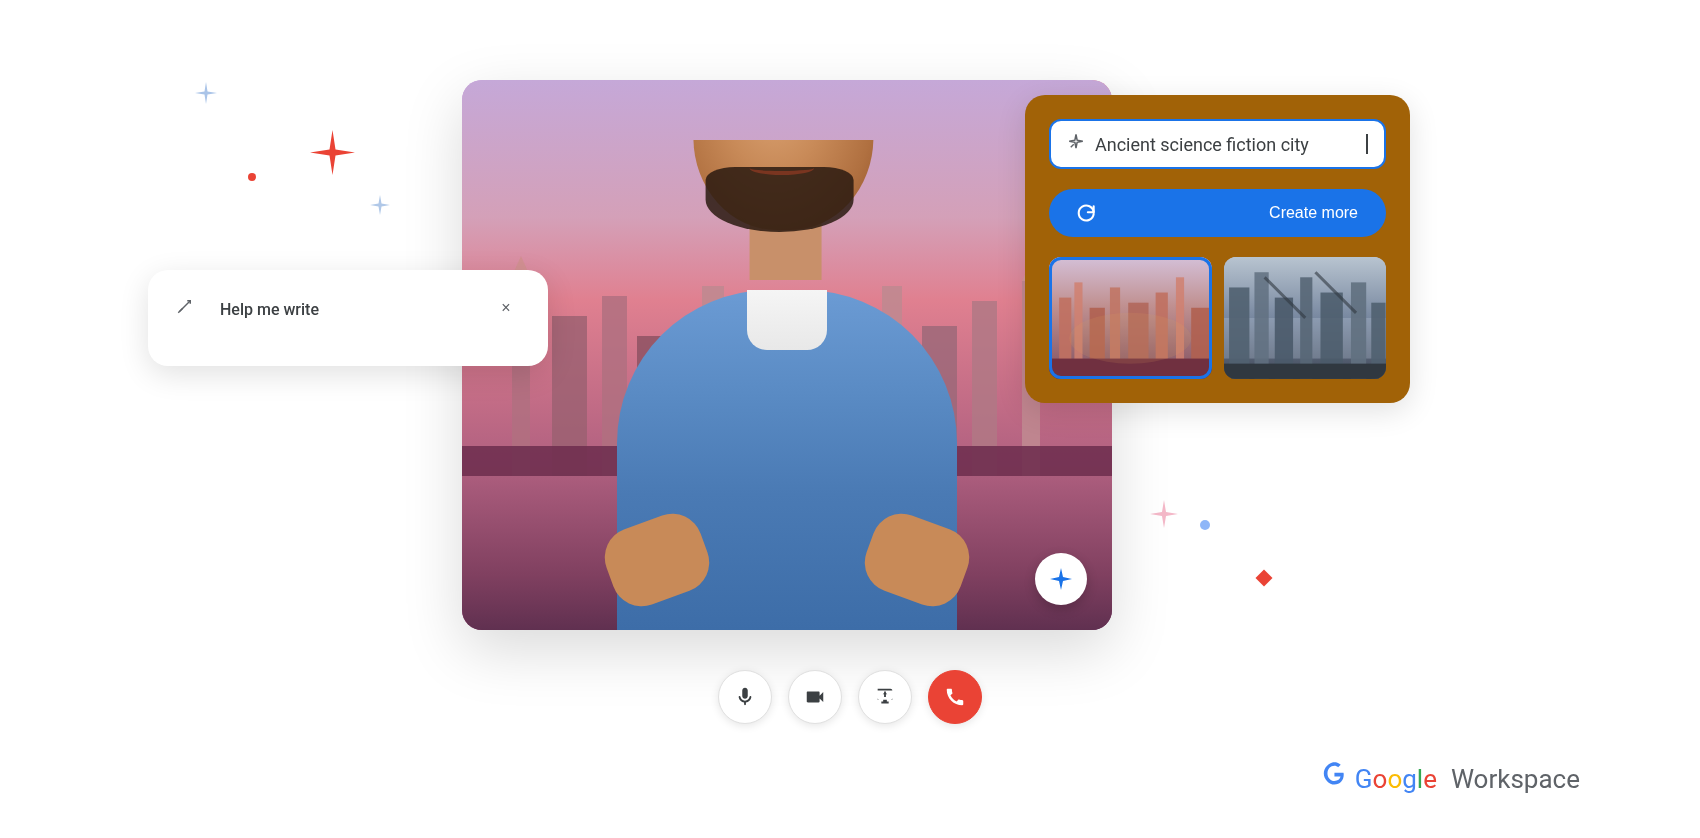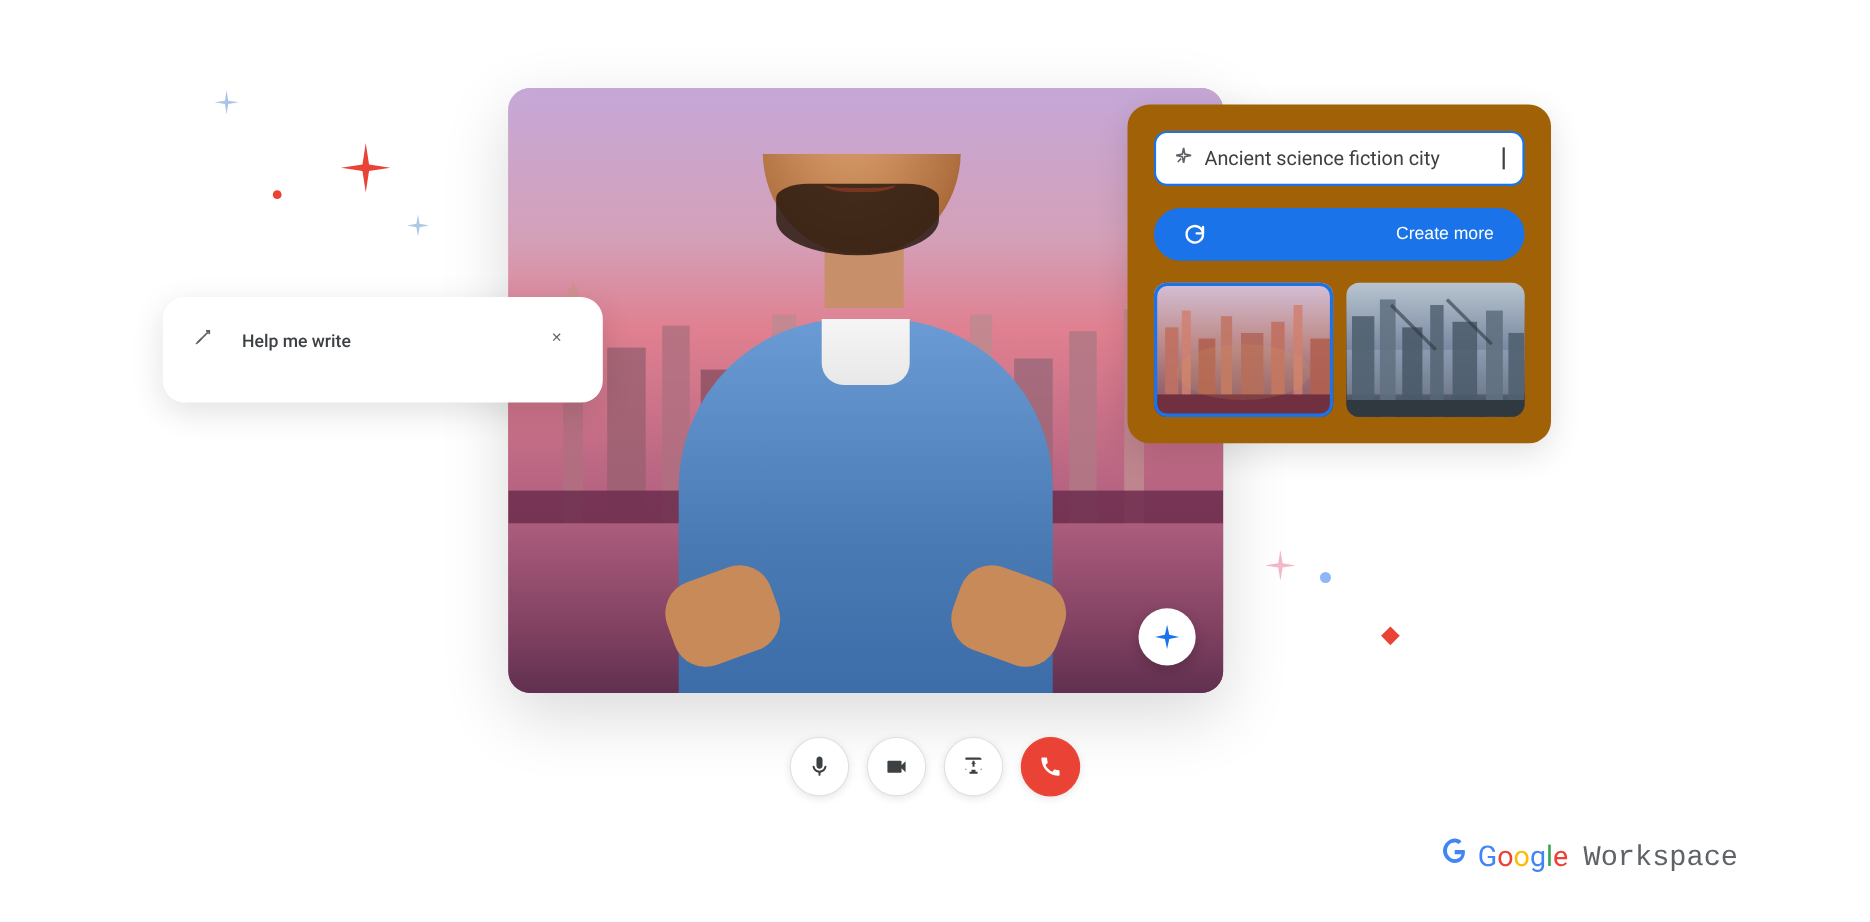--- a/index.html
+++ b/index.html
@@ -455,14 +455,14 @@
 <div class="google-workspace">
   <span style="font-size:28px;font-weight:700;">
     <svg width="32" height="32" viewBox="0 0 32 32">
       <path d="M16 13.6h14.4c.16.8.24 1.6.24 2.4 0 6.4-4.32 11.04-10.56 11.04C14.08 27.04 8 20.96 8 14.4S14.08 1.76 20.08 1.76c2.88 0 5.28 1.04 7.12 2.72l-2.96 2.96C23.04 6.4 21.68 5.76 20.08 5.76c-4.4 0-7.92 3.52-7.92 8.64 0 4.64 3.52 8.64 7.92 8.64 3.84 0 6.4-2.16 6.96-5.04H20.08V13.6H16z" fill="#4285f4" transform="scale(0.88) translate(2,2)"></path>
     </svg>
   </span>
 
   <span style="font-size:26px;font-weight:400;letter-spacing:0;">
     <span style="color:#4285f4;">G</span><span style="color:#ea4335;">o</span><span style="color:#fbbc04;">o</span><span style="color:#4285f4;">g</span><span style="color:#34a853;">l</span><span style="color:#ea4335;">e</span>
   </span>
-  <span style="font-size:26px;color:#5f6368;font-weight:400;margin-left:6px;font-family:Liberation Mono, monospace;">Workspace</span>
+  <span style="font-size:26px;color:#5f6368;font-weight:400;margin-left:6px;">Workspace</span>
 </div>
 
 </body></html>

